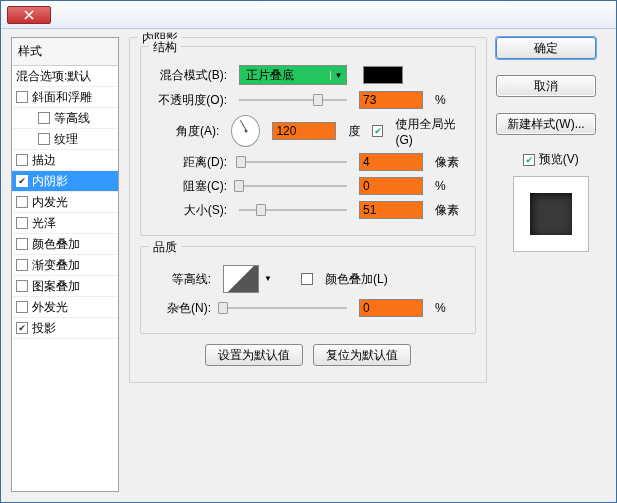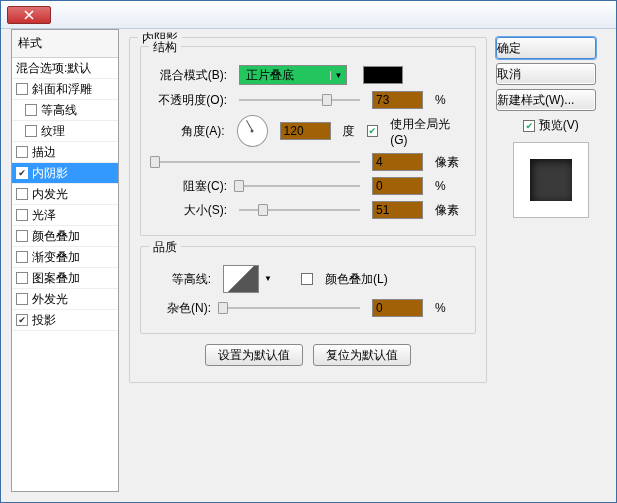--- a/index.html
+++ b/index.html
@@ -2,47 +2,47 @@
 <html><head>
 <meta charset="utf-8">
 <style>
 * { box-sizing: border-box; margin: 0; padding: 0; font-family: "Microsoft YaHei", SimSun, Arial, sans-serif; font-size: 12px; }
 body { background: #f0f0f0; }
 .window { width: 617px; height: 503px; background: #fff; border: 1px solid #3a6ea5; position: relative; }
 .titlebar { height: 28px; background: linear-gradient(#fdfdfe, #e8edf6); border-bottom: 1px solid #c0cde0; display: flex; align-items: center; padding: 0 6px; }
 .titlebar .title { flex: 1; color: #000; font-size: 12px; padding-left: 2px; }
 .close-btn { width: 44px; height: 18px; background: linear-gradient(#e07070, #c83030); border: 1px solid #8a2a2a; border-radius: 2px; color: #fff; display: flex; align-items: center; justify-content: center; font-size: 11px; cursor: default; }
 .content { position: absolute; top: 28px; left: 0; right: 0; bottom: 0; background: #f0f0f0; }
-.sidebar { position: absolute; left: 10px; top: 0; width: 108px; bottom: 10px; border: 1px solid #a0a0a0; background: #fff; }
+.sidebar { position: absolute; left: 10px; top: 8px; width: 108px; bottom: 10px; border: 1px solid #a0a0a0; background: #fff; }
 .side-head { padding: 5px 6px; background: #f6f6f6; border-bottom: 1px solid #d0d0d0; }
 .side-row { padding: 3px 6px 3px 4px; border-bottom: 1px solid #eee; display: flex; align-items: center; gap: 4px; height: 21px; }
-.side-row.indent { padding-left: 13px; }
+.side-row.indent { padding-left: 26px; }
 .side-row.sel { background: #3399ff; color: #fff; }
 .cb { width: 12px; height: 12px; border: 1px solid #888; background: #fff; display: inline-flex; align-items: center; justify-content: center; font-size: 9px; color: #333; }
 .side-row.sel .cb { border-color: #fff; }
 .main { position: absolute; left: 128px; top: 8px; width: 358px; bottom: 10px; }
 .rightcol { position: absolute; right: 10px; top: 8px; width: 110px; }
 .fieldset { border: 1px solid #d0d0d0; border-radius: 2px; padding: 12px 10px 10px; position: relative; margin-bottom: 10px; background: #f0f0f0; }
 .fieldset > .legend { position: absolute; top: -8px; left: 8px; background: #f0f0f0; padding: 0 4px; font-size: 12px; }
 .row { display: flex; align-items: center; margin: 6px 0; gap: 12px; }
 .lbl { width: 76px; text-align: right; }
 .lbl-s { width: 60px; text-align: right; }
 .select { display: inline-flex; align-items: center; border: 1px solid #888; background: #22c55e; height: 20px; }
 .select .selval { padding: 0 6px; min-width: 90px; }
 .select .arrow { width: 16px; text-align: center; border-left: 1px solid #ccc; font-size: 8px; }
 .swatch { width: 40px; height: 18px; background: #000; border: 1px solid #888; margin-left: 4px; }
 .slider { flex: 1; height: 18px; position: relative; display: flex; align-items: center; }
 .track { height: 2px; background: #bfbfbf; flex: 1; position: relative; }
 .thumb { position: absolute; top: -5px; width: 10px; height: 12px; background: #e8e8e8; border: 1px solid #999; border-radius: 1px; transform: translateX(-5px); }
-.num { width: 51px; height: 18px; border: 1px solid #888; background: #a16207; padding: 1px 3px; font-size: 12px; }
+.num { width: 64px; height: 18px; border: 1px solid #888; background: #f97316; padding: 1px 3px; font-size: 12px; }
 .unit { width: 30px; }
 .angle { width: 32px; height: 32px; border: 1px solid #999; border-radius: 50%; background: #fff; position: relative; }
 .angle .needle { position: absolute; left: 50%; top: 50%; width: 12px; height: 1px; background: #555; transform-origin: 0 0; transform: rotate(-120deg); }
 .angle .dot { position: absolute; left: 50%; top: 50%; width: 3px; height: 3px; background: #555; border-radius: 50%; transform: translate(-50%, -50%); }
-.btn { min-width: 100px; height: 22px; background: linear-gradient(#fdfdfd,#e4e4e4); border: 1px solid #8a8a8a; border-radius: 3px; text-align: left; line-height: 20px; margin-bottom: 4px; cursor: default; display: block; box-shadow: 0 0 0 1px #fff inset; }
+.btn { min-width: 100px; height: 22px; background: linear-gradient(#fdfdfd,#e4e4e4); border: 1px solid #8a8a8a; border-radius: 3px; text-align: center; line-height: 20px; margin-bottom: 16px; cursor: default; display: block; box-shadow: 0 0 0 1px #fff inset; }
 .btn2 { height: 22px; padding: 0 12px; background: linear-gradient(#fdfdfd,#e4e4e4); border: 1px solid #8a8a8a; border-radius: 3px; line-height: 20px; cursor: default; }
 .contour { width: 36px; height: 28px; border: 1px solid #888; background: linear-gradient(135deg,#fff 49%,#888 50%,#555 51%); display: inline-block; position: relative; }
 .contour .arrow2 { position: absolute; right: -14px; top: 8px; font-size: 8px; }
 .preview-wrap { text-align: center; margin-top: 6px; }
 .preview { width: 76px; height: 76px; border: 1px solid #bbb; background: #fff; margin: 8px auto 0; display: flex; align-items: center; justify-content: center; }
 .pv-inner { width: 42px; height: 42px; background: #3a3a3a; box-shadow: inset 2px 2px 10px rgba(0,0,0,.8); }
 .cb2 { width: 12px; height: 12px; border: 1px solid #707070; background: #fff; display: inline-flex; align-items: center; justify-content: center; font-size: 9px; color: #2a6; }
 </style>
 </head>
 <body>
@@ -147,20 +147,21 @@
                 <div class="needle"></div>
                 <div class="dot"></div>
               </div>
             <input class="num" value="120" style="">
             <div>度</div>
             <span class="cb2">✔</span>
             <span>使用全局光(G)</span>
           </div>
 
           <div class="row">
+            <div class="lbl">距离(D):</div>
             <div class="slider">
                 <div class="track">
                   <div class="thumb" style="left:2%"></div>
                 </div>
               </div>
             <input class="num" value="4" style="">
             <div class="unit">像素</div>
           </div>
 
           <div class="row">

